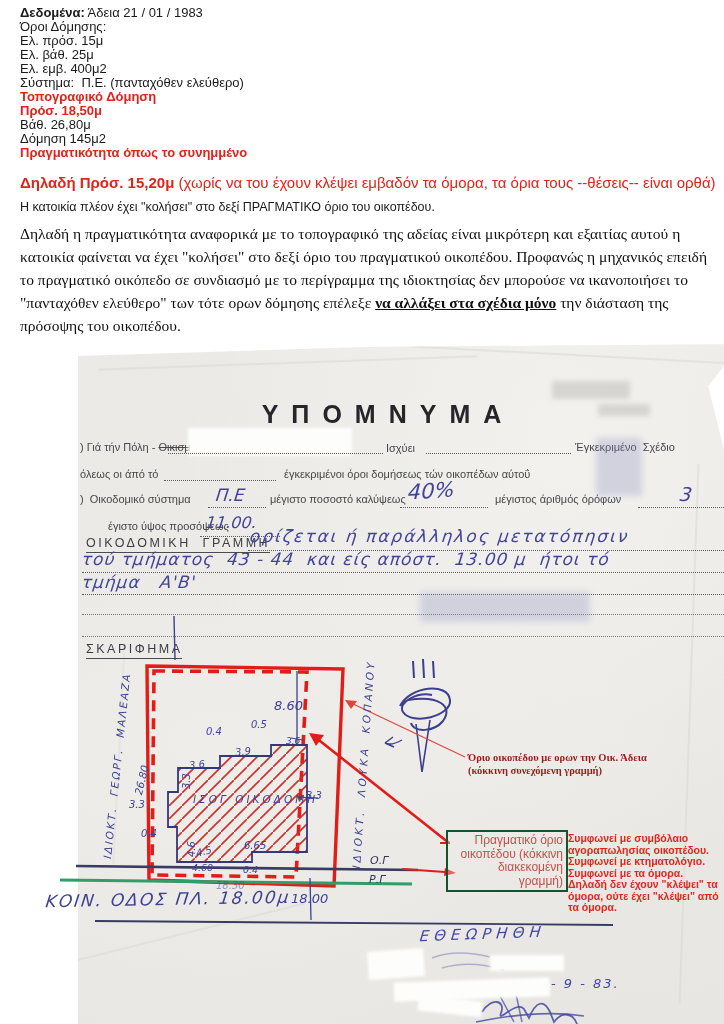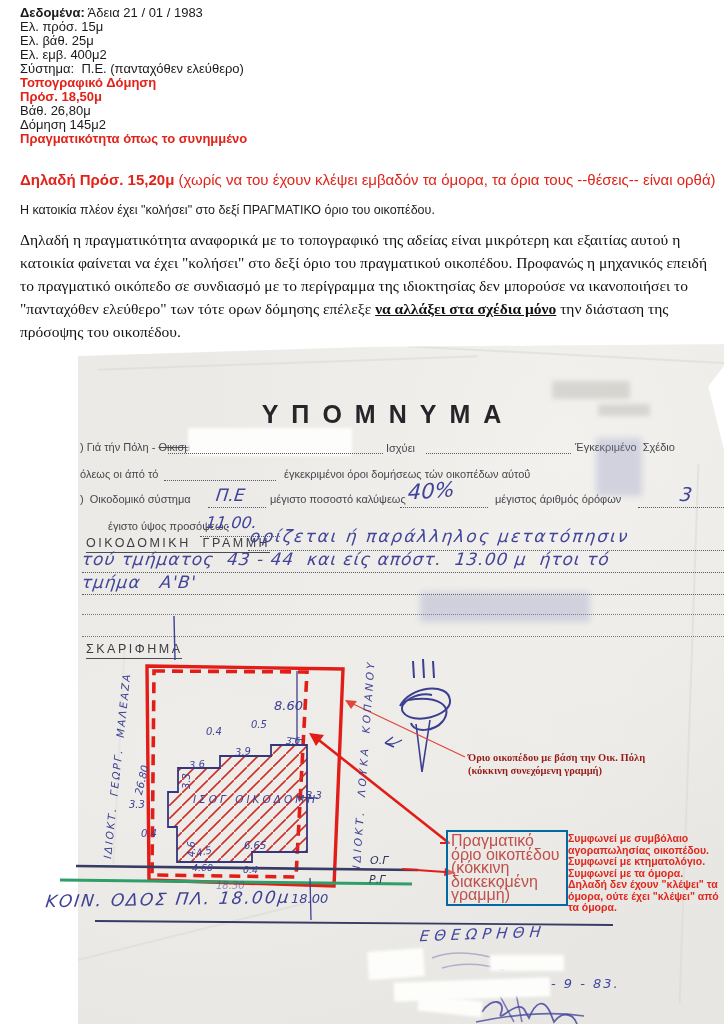--- a/index.html
+++ b/index.html
@@ -2,21 +2,21 @@
 <html><head>
 <meta charset="utf-8">
 <style>
   html,body{margin:0;padding:0;background:#ffffff;}
   .page{position:relative;width:724px;height:1024px;background:#ffffff;overflow:hidden;
         font-family:"Liberation Sans",sans-serif;}
   
   .intro{position:absolute;left:20px;top:6px;width:704px;color:#1a1a1a;}
   .il{font-size:13px;line-height:14px;white-space:pre;}
   .red{color:#e2231a;font-weight:bold;}
-  .red-para{font-size:15px;line-height:28px;color:#e2231a;margin-top:20px;}
+  .red-para{font-size:15px;line-height:22px;color:#e2231a;margin-top:12px;}
   .red-para .rb{font-weight:bold;}
   .red-para .blk{color:#1a1a1a;font-size:12.5px;font-weight:normal;}
   .serif-para{font-family:"Liberation Serif",serif;font-size:15.5px;line-height:23px;
               color:#111;margin-top:4px;}
   .serif-para .bu{font-weight:bold;text-decoration:underline;}
   
   .scan{position:absolute;left:30px;top:344px;width:694px;height:680px;
         background:
           radial-gradient(ellipse at 70% 15%, #f2f1ee 0%, rgba(242,241,238,0) 55%),
           radial-gradient(ellipse at 20% 60%, #eeede9 0%, rgba(238,237,233,0) 60%),
@@ -65,42 +65,43 @@
                font-family:"DejaVu Sans",sans-serif;font-style:italic;white-space:pre;}
   .linelab{position:absolute;font-family:"DejaVu Sans",sans-serif;font-style:italic;
            font-size:11px;color:#33365e;}
   .road-label{position:absolute;left:46px;top:889px;font-size:17px;letter-spacing:2px;
               font-family:"DejaVu Sans",sans-serif;font-style:italic;color:#3e4194;
               transform:skewX(-8deg) rotate(-1deg);white-space:pre;}
   
   .ann1{position:absolute;left:468px;top:752px;width:180px;
         font-family:"Liberation Serif",serif;font-weight:bold;font-size:10.5px;
         line-height:12.5px;color:#971c18;}
-  .realbox{position:absolute;left:446px;top:830px;width:112px;border:2px solid #0369a1;
-           padding:2px 3px;font-size:16px;line-height:13.5px;color:#c0504a;
-           background:rgba(238,236,232,.35);}
+  .realbox{position:absolute;left:446px;top:830px;width:112px;border:2px solid #14532d;
+           padding:2px 3px;font-size:12px;line-height:13.5px;color:#c0504a;
+           background:rgba(238,236,232,.35);text-align:right;}
   .agree{position:absolute;left:568px;top:833px;width:152px;font-size:10.5px;
          font-weight:bold;line-height:11.5px;color:#e1261c;}
   
   .etheo{position:absolute;left:420px;top:925px;font-size:15px;letter-spacing:5px;
          font-family:"DejaVu Sans",sans-serif;font-style:italic;color:#4548a0;
          transform:skewX(-8deg) rotate(-2deg);}
   .sdate{position:absolute;left:551px;top:976px;font-size:13px;letter-spacing:2px;
          font-family:"DejaVu Sans",sans-serif;font-style:italic;color:#4548a0;}
   .smudge{position:absolute;background:#b6b6b0;filter:blur(2.5px);opacity:.45;}
   .ghostblue{position:absolute;background:#8d90c0;filter:blur(3px);opacity:.3;}
   svg.overlay{position:absolute;left:0;top:0;pointer-events:none;}
 </style>
 </head>
 <body>
 
 <div class="page">
 
   <div class="intro">
     <div class="il"><b>Δεδομένα:</b><span> Άδεια 21 / 01 / 1983</span></div>
+    <div class="il">Όροι Δόμησης:</div>
     <div class="il">Ελ. πρόσ. 15μ</div>
     <div class="il">Ελ. βάθ. 25μ</div>
     <div class="il">Ελ. εμβ. 400μ2</div>
     <div class="il">Σύστημα:  Π.Ε. (πανταχόθεν ελεύθερο)</div>
     <div class="il red">Τοπογραφικό Δόμηση</div>
     <div class="il red">Πρόσ. 18,50μ</div>
     <div class="il">Βάθ. 26,80μ</div>
     <div class="il">Δόμηση 145μ2</div>
     <div class="il red">Πραγματικότητα όπως το συνημμένο</div>
     <div class="red-para"><span class="rb">Δηλαδή  Πρόσ. 15,20μ</span><span> (χωρίς να του έχουν κλέψει εμβαδόν τα όμορα, τα όρια τους --θέσεις-- είναι ορθά)</span><span class="blk"> Η κατοικία πλέον έχει "κολήσει" στο δεξί ΠΡΑΓΜΑΤΙΚΟ όριο του οικοπέδου.</span></div>
@@ -234,21 +235,21 @@
   <span class="dim d17">18.00</span>
 
   <span class="house-label">ΙΣΟΓ ΟΙΚΟΔΟΜΗ</span>
   <span class="owner-left">ΙΔΙΟΚΤ.  ΓΕΩΡΓ.  ΜΑΛΕΑΖΑ</span>
   <span class="owner-right">ΙΔΙΟΚΤ.  ΛΟΥΚΑ  ΚΟΠΑΝΟΥ</span>
   <span class="linelab" style="left:370px;top:854px;">Ο.Γ</span>
   <span class="linelab" style="left:369px;top:873px;">Ρ.Γ</span>
   <span class="road-label">ΚΟΙΝ. ΟΔΟΣ ΠΛ. 18.00μ</span>
 
   <div class="ann1">
-    <div>Όριο οικοπέδου με βάση την Οικ. Πόλη</div>
+    <div>Όριο οικοπέδου με ορων την Οικ. Άδεια</div>
     <div>(κόκκινη συνεχόμενη γραμμή)</div>
   </div>
   <div class="realbox">Πραγματικό όριο οικοπέδου (κόκκινη διακεκομένη γραμμή)</div>
   <div class="agree">Συμφωνεί με συμβόλαιο αγοραπωλησίας οικοπέδου. Συμφωνεί με κτηματολόγιο. Συμφωνεί με τα όμορα. Δηλαδή δεν έχουν "κλέψει" τα όμορα, ούτε έχει "κλέψει" από τα όμορα.</div>
 
   <div class="etheo">ΕΘΕΩΡΗΘΗ</div>
   <div class="sdate">- 9 - 83.</div>
 
 </div>
 

